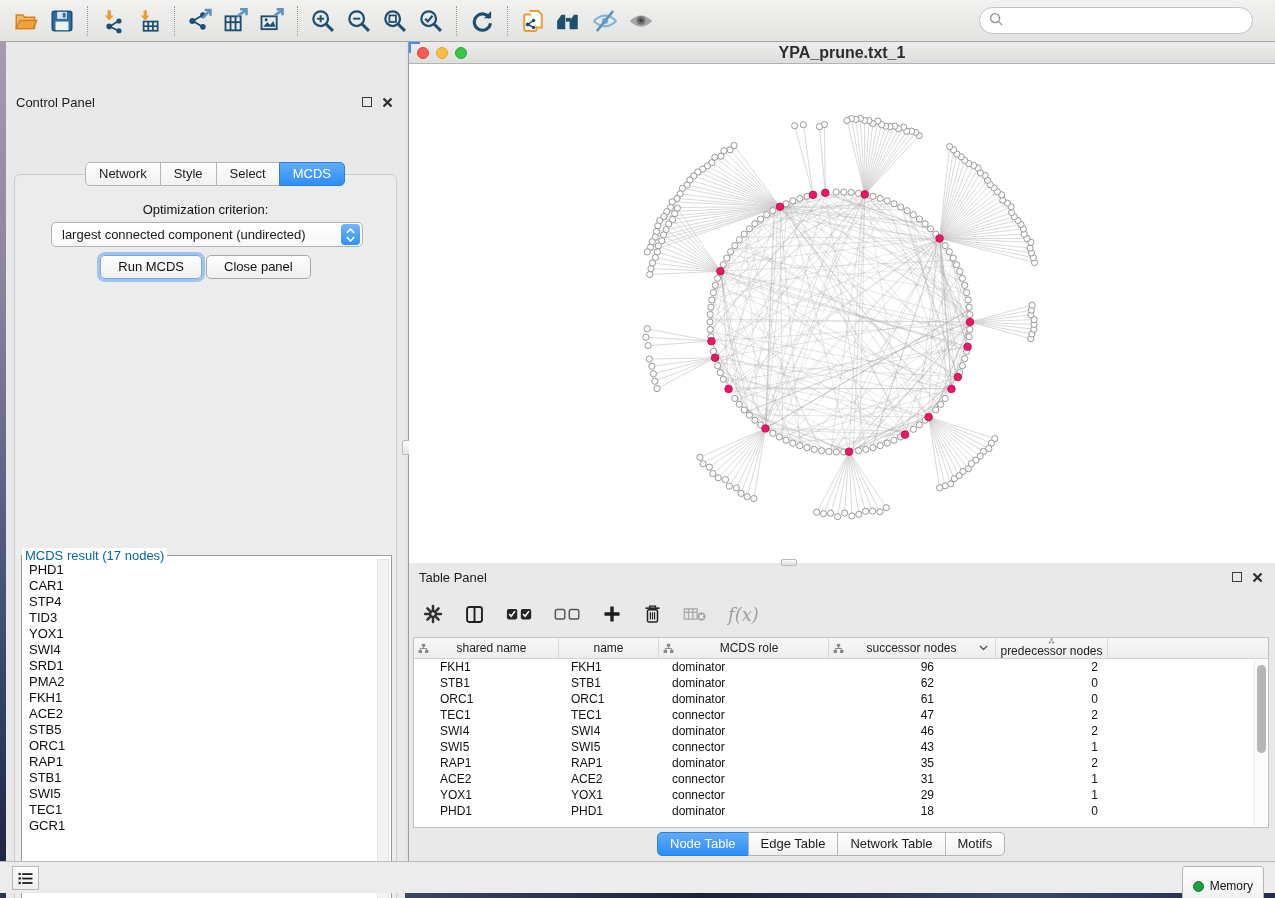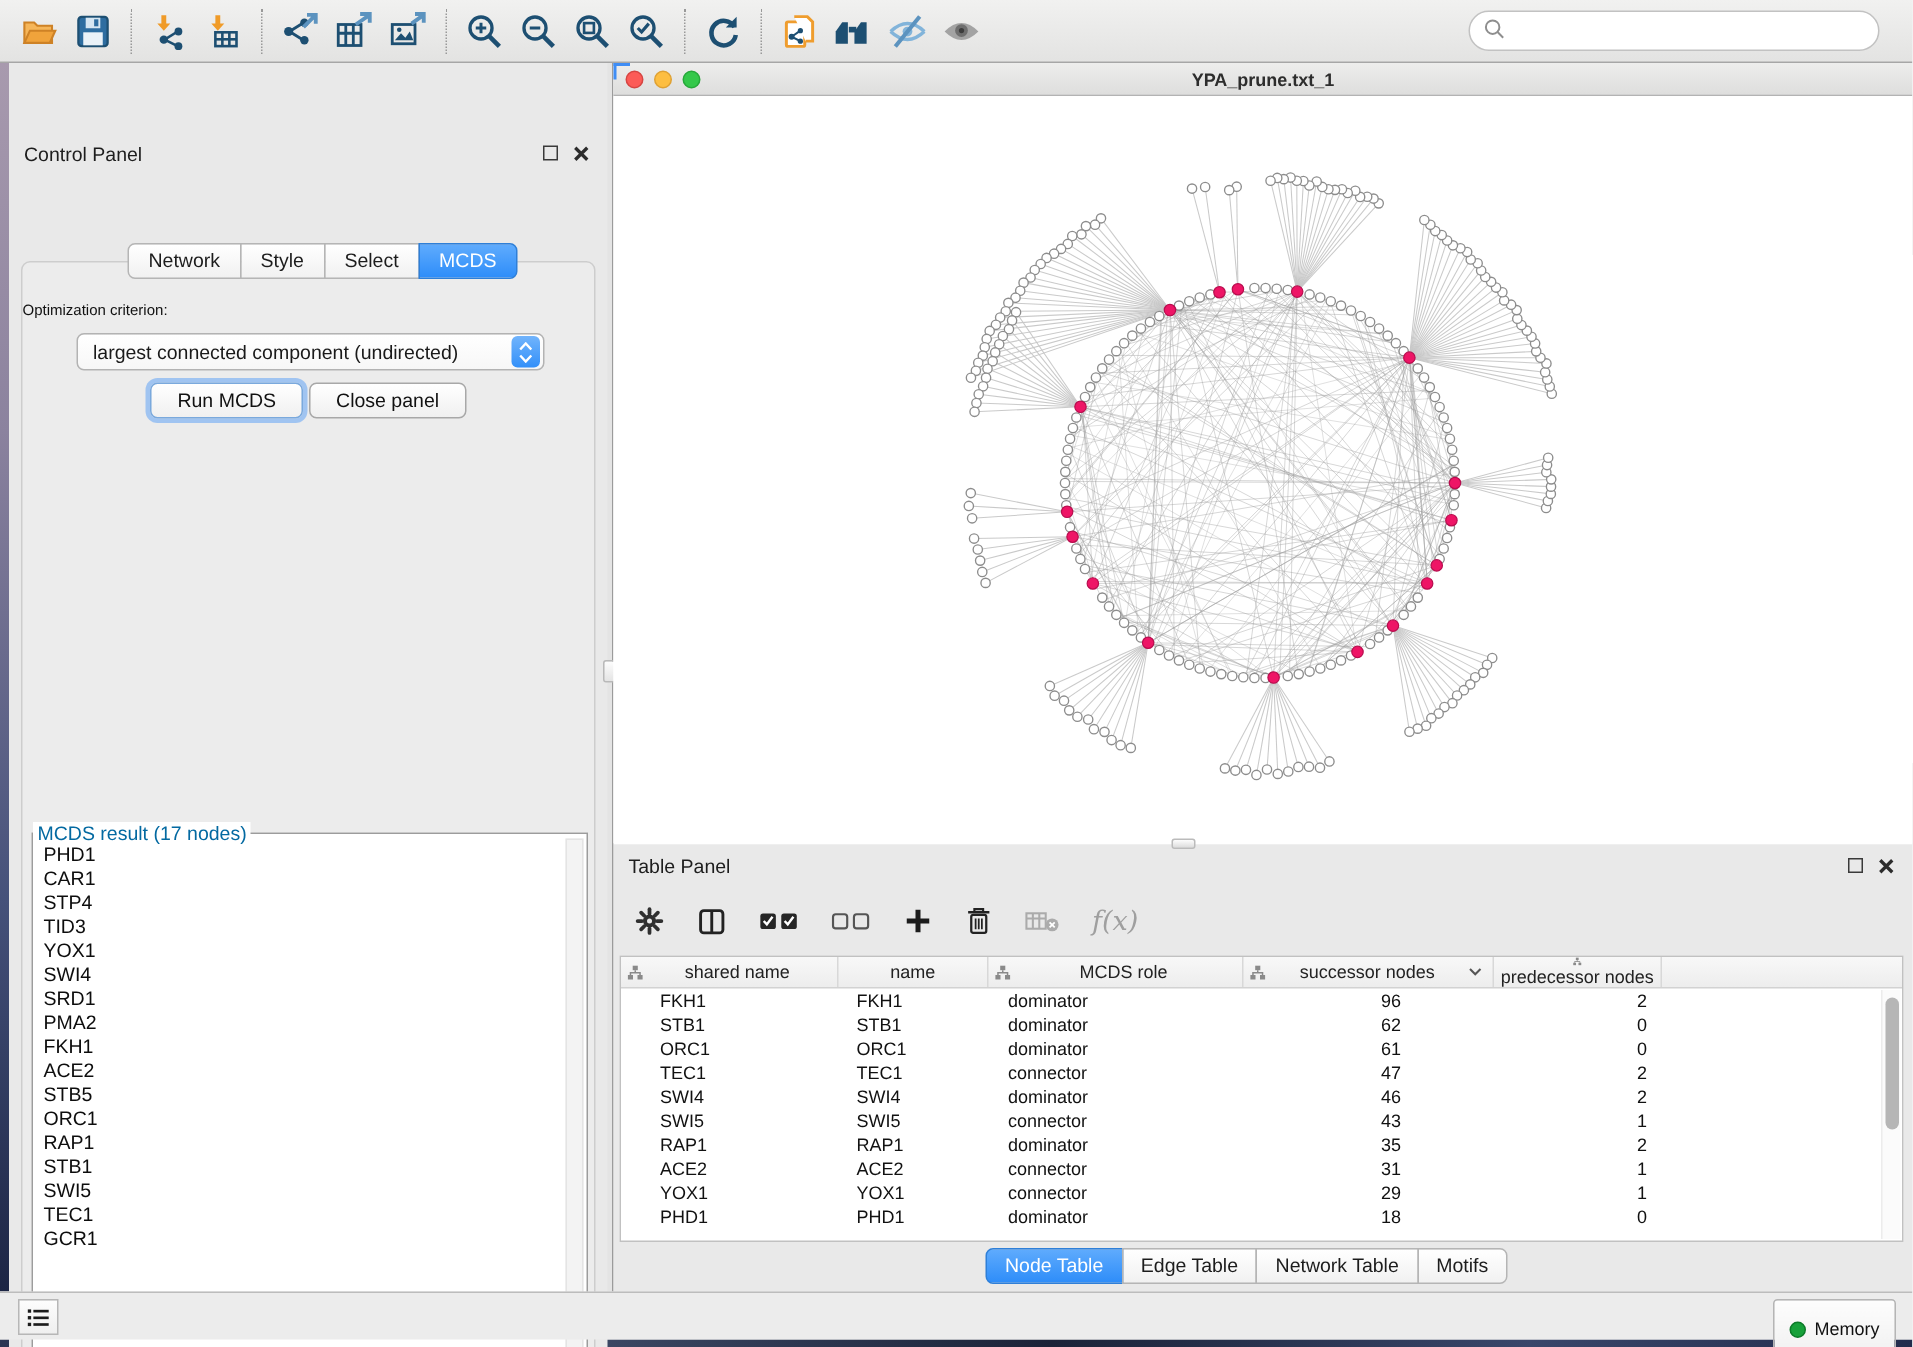--- a/index.html
+++ b/index.html
@@ -32,21 +32,21 @@
   .seg-tabs { position:absolute; display:flex; z-index:5; }
   #cp-tabs { left:79px; top:74px; }
   .seg { border:1px solid #b5b5b5; background:linear-gradient(#ffffff,#f1f1f1); padding:3px 13px 4px;
     font-size:13px; color:#1c1c1c; margin-left:-1px; white-space:nowrap; }
   .seg:first-child { border-radius:5px 0 0 5px; margin-left:0; }
   .seg:last-child { border-radius:0 5px 5px 0; }
   .seg.active { background:linear-gradient(#5fabfd,#2e8df9); color:#fff; border-color:#2e7fd8; }
 
   #cp-content { position:absolute; left:8px; top:86px; width:383px; height:766px;
     background:#ececec; border:1px solid #cdcdcd; border-radius:6px; }
-  #opt-label { position:absolute; left:0; top:27px; width:100%; text-align:left; font-size:10px; color:#111; }
+  #opt-label { position:absolute; left:0; top:27px; width:100%; text-align:center; font-size:13px; color:#111; }
   #criterion-select { position:absolute; left:36px; top:47px; width:312px; height:25px;
     background:linear-gradient(#ffffff,#f7f7f7); border:1px solid #b3b3b3; border-radius:5px;
     display:flex; align-items:center; font-size:13px; }
   #criterion-select .val { flex:1; padding-left:10px; }
   .stepper { width:19px; height:21px; margin-right:2px; border-radius:4px;
     background:linear-gradient(#71b4fc,#3390f9); display:flex; flex-direction:column; align-items:center; justify-content:center; gap:2px; }
   .btn-row { position:absolute; left:0; top:80px; width:100%; display:flex; justify-content:center; gap:4px; }
   .cp-btn { background:linear-gradient(#ffffff,#f0f0f0); border:1px solid #a8a8a8; border-radius:5px;
     font-size:13px; padding:3px 17px 4px; color:#111; font-family:"Liberation Sans",sans-serif; }
   .cp-btn.focused { box-shadow:0 0 0 3px rgba(110,170,245,.6); border-color:#7aa9dd; }
@@ -63,21 +63,21 @@
   #splitter-v .grip { position:absolute; left:-3px; top:398px; width:9px; height:15px;
     background:linear-gradient(#fdfdfd,#e4e4e4); border:1px solid #b9b9b9; border-radius:2px; }
 
   
   #network-window { position:absolute; left:409px; top:42px; width:866px; height:521px; background:#fff; }
   #net-titlebar { height:22px; background:linear-gradient(#ededec,#dededd); border-bottom:1px solid #b3b3b3;
     display:flex; align-items:center; padding:0 8px; position:relative; }
   #net-titlebar::before { content:""; position:absolute; left:0; top:0; width:9px; height:9px;
     border-left:2px solid #3f8df5; border-top:2px solid #3f8df5; }
   .tl { width:12px; height:12px; border-radius:50%; margin-right:7px; }
-  #net-title { position:absolute; left:0; width:100%; text-align:center; font-size:12px; font-weight:bold; color:#2d2d2d; }
+  #net-title { position:absolute; left:0; width:100%; text-align:center; font-size:16px; font-weight:bold; color:#2d2d2d; }
   #net-canvas { position:relative; width:866px; height:498px; background:#fff; }
 
   
   #table-panel { position:absolute; left:409px; top:563px; width:866px; height:298px; background:#e9e9e9; }
   #table-panel .hgrip { position:absolute; left:372px; top:-4px; width:16px; height:7px;
     background:linear-gradient(#fdfdfd,#dcdcdc); border:1px solid #bbb; border-radius:2px; }
   #tp-toolbar { position:absolute; left:14px; top:34px; height:34px; display:flex; align-items:center; gap:21px; }
   #tp-toolbar .ticon { display:flex; align-items:center; justify-content:center; }
   #fx-label { font-family:"DejaVu Serif",serif; font-style:italic; font-size:18px; color:#9f9f9f; }
 

